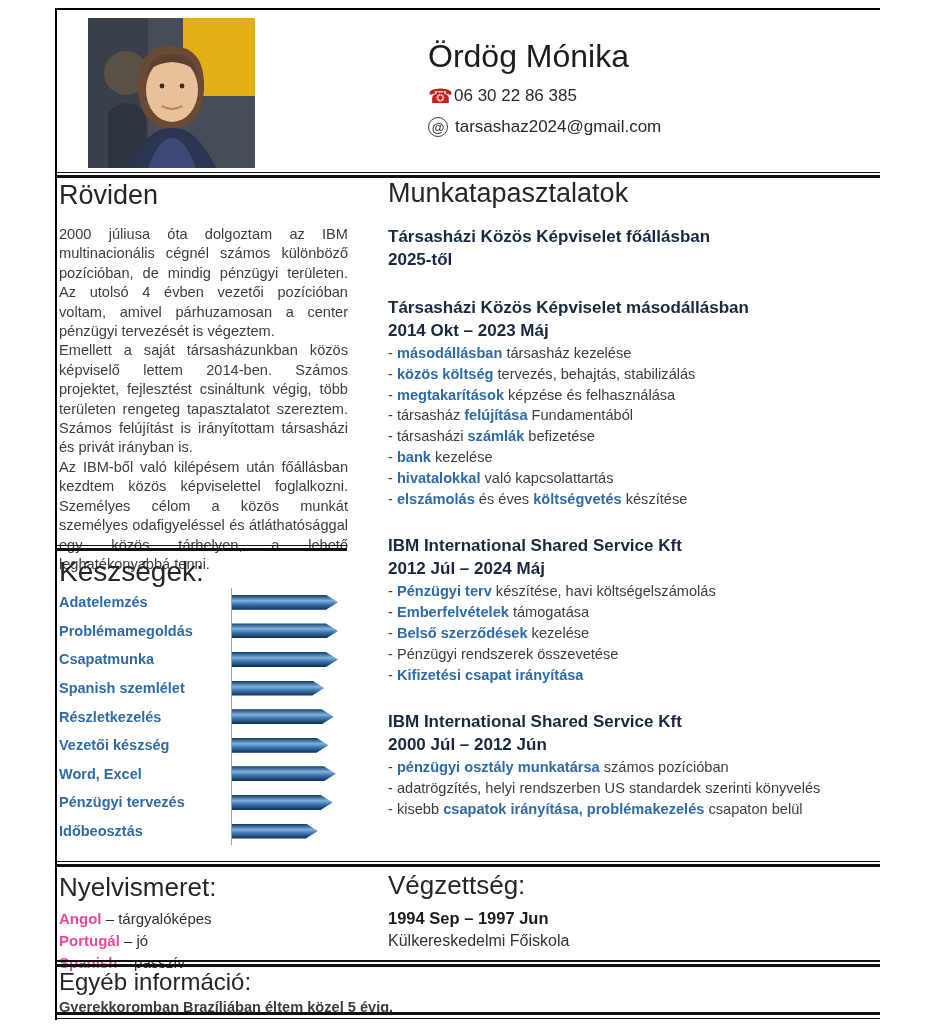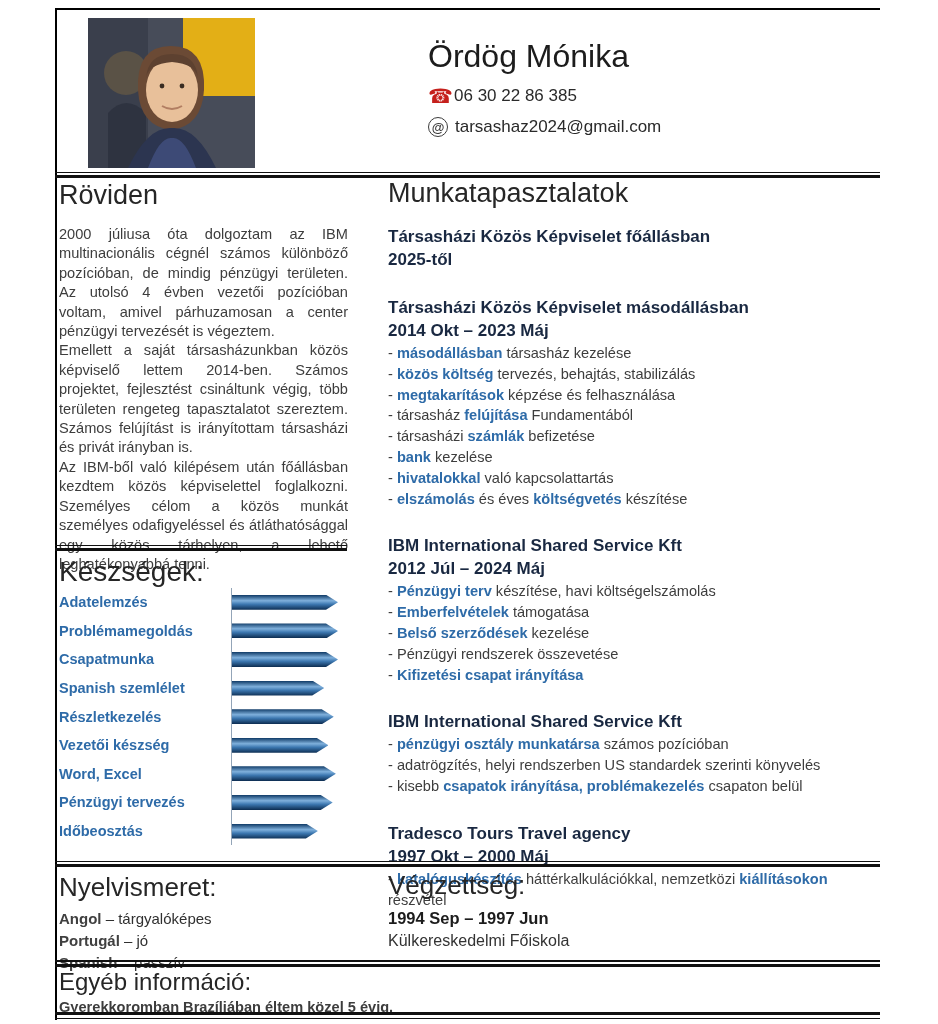--- a/index.html
+++ b/index.html
@@ -49,21 +49,21 @@
   .job{margin-bottom:25px;}
   .job-title,.job-period{font-size:17px;font-weight:bold;color:#192841;line-height:23px;}
   .job-bullets{margin-top:1px;}
   .bullet{font-size:14.6px;line-height:20.8px;color:#3d3d3d;}
   .hl{color:#2e6ba8;font-weight:bold;}
 
   
   .languages{position:absolute;left:59px;top:872px;width:310px;}
   .languages .h-colon{margin-bottom:5px;}
   .lang-row{font-size:15px;line-height:22px;color:#303030;}
-  .lang-name{font-weight:bold;color:#404040;}
+  .lang-name{font-weight:bold;color:#ec4899;}
 
   
   .education{position:absolute;left:388px;top:870px;width:480px;}
   .education .h-colon{margin-bottom:6px;}
   .edu-period{font-size:16.5px;font-weight:bold;color:#1c1c1c;line-height:23px;}
   .edu-school{font-size:16px;color:#333;line-height:22px;}
 
   
   .other{position:absolute;left:59px;top:968px;width:820px;}
   .other .h-colon{font-size:24px;margin-bottom:3px;}
@@ -209,31 +209,25 @@
           <div class="job-bullets">
             <div class="bullet">- <span class="hl">Pénzügyi terv</span><span> készítése, havi költségelszámolás</span></div>
             <div class="bullet">- <span class="hl">Emberfelvételek</span><span> támogatása</span></div>
             <div class="bullet">- <span class="hl">Belső szerződések</span><span> kezelése</span></div>
             <div class="bullet">- <span>Pénzügyi rendszerek összevetése</span></div>
             <div class="bullet">- <span class="hl">Kifizetési csapat irányítása</span></div>
           </div>
         </div>
         <div class="job">
           <div class="job-title">IBM International Shared Service Kft</div>
+          <div class="job-period">2000 Júl – 2012 Jún</div>
           <div class="job-bullets">
             <div class="bullet">- <span class="hl">pénzügyi osztály munkatársa</span><span> számos pozícióban</span></div>
             <div class="bullet">- <span>adatrögzítés, helyi rendszerben US standardek szerinti könyvelés</span></div>
             <div class="bullet">- <span>kisebb </span><span class="hl">csapatok irányítása, problémakezelés</span><span> csapaton belül</span></div>
-          </div>
-        </div>
-        <div class="job">
-          <div class="job-title">Tradesco Tours Travel agency</div>
-          <div class="job-period">1997 Okt – 2000 Máj</div>
-          <div class="job-bullets">
-            <div class="bullet">- <span class="hl">katalóguskészítés</span><span> háttérkalkulációkkal, nemzetközi </span><span class="hl">kiállításokon</span><span> részvétel</span></div>
           </div>
         </div>
       </div>
   </section>
 
   <div class="div-thin" style="left:55px;top:861px;width:825px;"></div>
   <div class="div-thick" style="left:55px;top:864px;width:825px;"></div>
 
   <section class="languages">
     <div class="h-colon">Nyelvismeret:</div>

